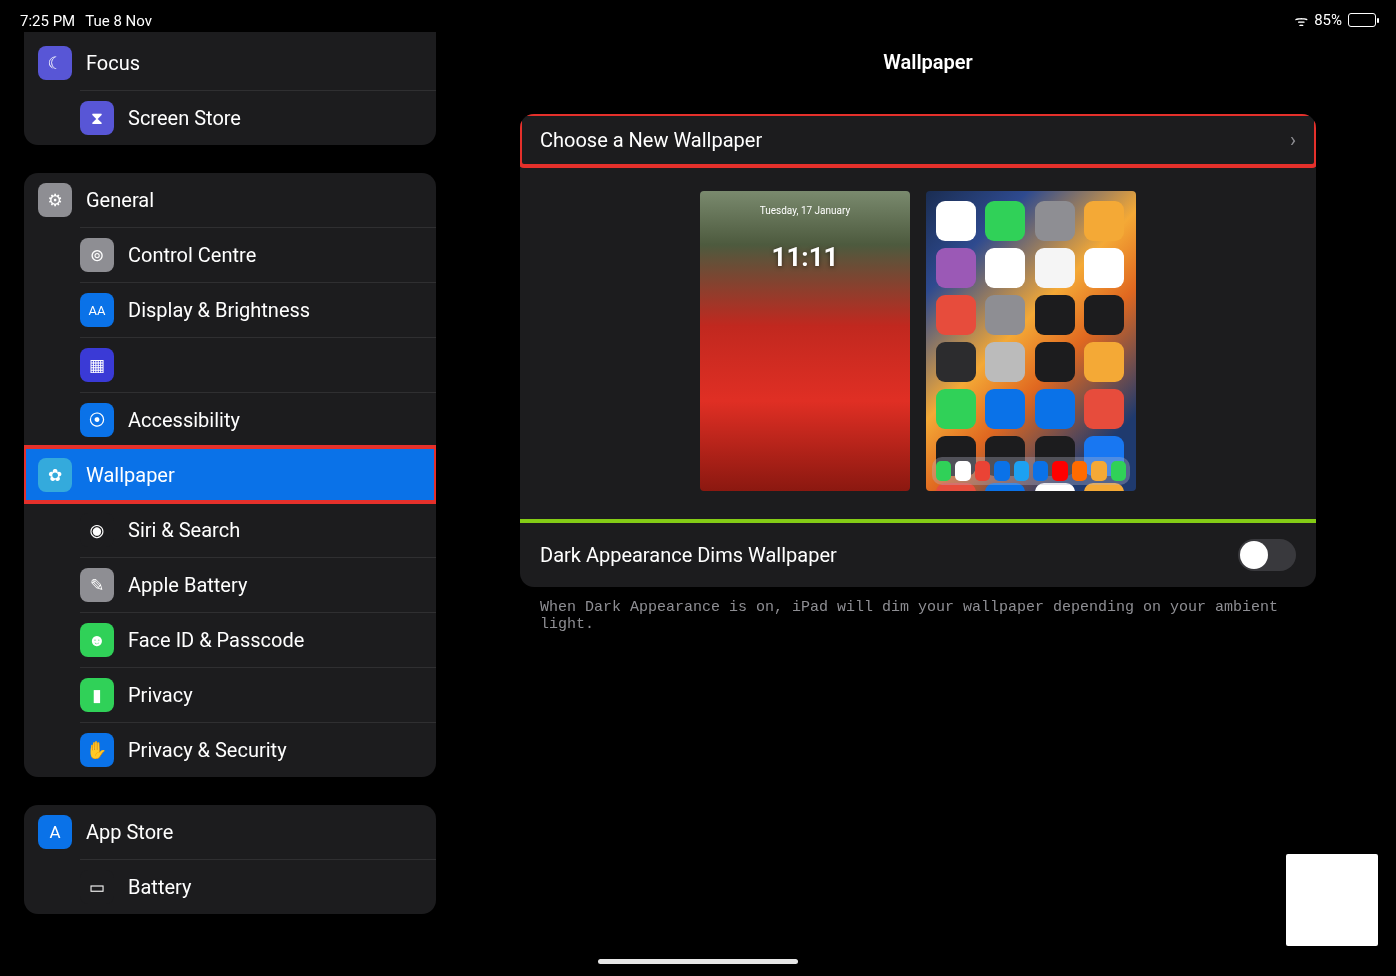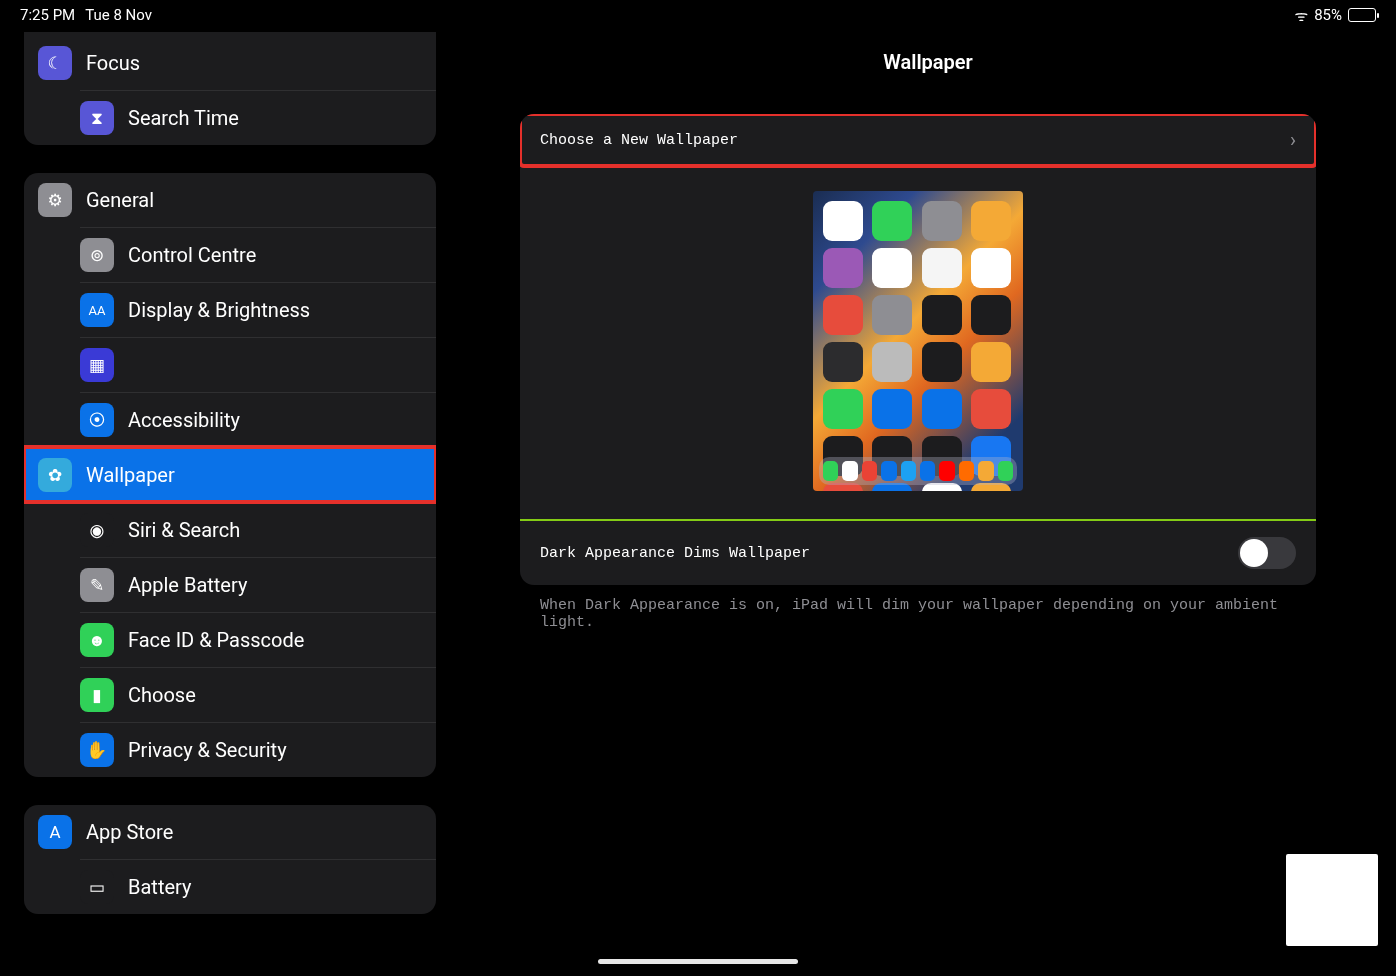--- a/index.html
+++ b/index.html
@@ -1,54 +1,54 @@
 <!DOCTYPE html>
 <html><head>
 <meta charset="utf-8">
 <style>
 * { margin:0; padding:0; box-sizing:border-box; font-family:-apple-system,BlinkMacSystemFont,"Segoe UI",Roboto,sans-serif; }
 body { width:1396px; height:976px; background:#000; color:#fff; overflow:hidden; position:relative; }
 
-.statusbar { position:absolute; top:0; left:0; right:0; height:30px; display:flex; justify-content:space-between; align-items:center; padding:0 20px; font-size:15px; color:#fff; z-index:100; }
+.statusbar { position:absolute; top:0; left:0; right:0; height:30px; display:flex; justify-content:space-between; align-items:flex-end; padding:0 20px; font-size:15px; color:#fff; z-index:100; }
 .status-left { display:flex; gap:10px; }
 .status-right { display:flex; align-items:center; gap:6px; }
 
 .layout { display:flex; height:100%; padding-top:0; }
 
 .sidebar { width:460px; background:#000; padding-top:32px; overflow:hidden; }
 .sidebar-title { font-size:24px; font-weight:600; text-align:center; padding:18px 0 22px; background:#1c1c1e; }
 .group { background:#1c1c1e; margin:0 24px 28px; border-radius:14px; overflow:hidden; }
 .group.top { border-top-left-radius:0; border-top-right-radius:0; margin-top:0; padding-top:4px; }
 .row { display:flex; align-items:center; padding:10px 14px; cursor:pointer; }
 .row + .row { border-top:1px solid #2f2f31; margin-left:56px; padding-left:0; }
 .row.active { background:#0a72e8; border-radius:0; margin-left:0; padding-left:14px; }
 .highlight-sidebar { outline:4px solid #e5302b; outline-offset:-2px; border-radius:4px; }
 .icon-box { width:34px; height:34px; border-radius:8px; display:flex; align-items:center; justify-content:center; font-size:17px; margin-right:14px; flex-shrink:0; color:#fff; }
 .row-label { font-size:20px; color:#fff; }
 
 .main { flex:1; background:#000; padding-top:32px; display:flex; flex-direction:column; }
 .main-title { font-size:20px; font-weight:600; text-align:center; padding:18px 0 40px; }
 .card { background:#1c1c1e; margin:0 80px 0 60px; border-radius:14px; overflow:hidden; }
 .card-row { display:flex; align-items:center; justify-content:space-between; padding:14px 20px; cursor:pointer; position:relative; }
-.card-row-label { font-size:15px; color:#fff;font-family:Liberation Mono, monospace; }
+.card-row-label { font-size:20px; color:#fff; }
 .chev { color:#8e8e93; font-size:20px; }
 .highlight-main { outline:4px solid #e5302b; outline-offset:-2px; border-radius:4px; }
 
 .previews { display:flex; gap:16px; justify-content:center; padding:24px 20px 28px; border-top:1px solid #2f2f31; }
 .preview { width:210px; height:300px; border-radius:4px; overflow:hidden; position:relative; }
 .lock-prev { background:linear-gradient(180deg,#7a8a6e 0%,#4d5a3e 18%,#c1281f 45%,#e02f24 70%,#8b1810 100%); display:flex; flex-direction:column; align-items:center; }
 .lock-time { color:#fff; font-size:26px; font-weight:700; margin-top:26px; text-shadow:0 1px 4px rgba(0,0,0,.5); }
 .lock-date { color:#fff; font-size:10px; margin-top:-2px; }
 .home-prev { background:linear-gradient(135deg,#1a2d52 0%,#2e4a8f 20%,#f4a936 45%,#e06820 60%,#1f3a6e 85%); }
 .igrid { display:grid; grid-template-columns:repeat(4,1fr); gap:7px; padding:10px; }
 .app { width:40px; height:40px; border-radius:9px; }
 .dock { position:absolute; bottom:6px; left:6px; right:6px; height:28px; background:rgba(180,180,200,.35); border-radius:10px; display:flex; gap:4px; padding:4px; justify-content:center; align-items:center; }
 .dapp { width:20px; height:20px; border-radius:5px; }
 
-.toggle-row { display:flex; align-items:center; justify-content:space-between; padding:16px 20px; border-top:2px solid #84cc16; }
+.toggle-row { display:flex; align-items:center; justify-content:space-between; padding:16px 20px; border-top:4px solid #84cc16; }
 .toggle { width:58px; height:32px; background:#39393d; border-radius:16px; position:relative; cursor:pointer; }
 .toggle-knob { width:28px; height:28px; background:#fff; border-radius:50%; position:absolute; top:2px; left:2px; }
 
 .footer-note { color:#8e8e93; font-size:15px; margin:12px 100px 0 80px;font-family:Liberation Mono, monospace; }
 
 .battery-icon { width:28px; height:14px; border:1.5px solid #fff; border-radius:3px; position:relative; }
 .battery-icon::after { content:''; position:absolute; right:-4px; top:4px; width:2px; height:5px; background:#fff; border-radius:1px; }
 .battery-fill { height:100%; width:64%; background:#fff; border-radius:1px; }
 
 .home-ind { position:absolute; bottom:12px; left:50%; transform:translateX(-50%); width:200px; height:5px; background:#fff; border-radius:3px; opacity:.9; }
@@ -73,21 +73,21 @@
 
 <div class="layout">
   <div class="sidebar">
     <div class="group top" id="g1">
         <div class="row">
           <div class="icon-box" style="background: rgb(88, 86, 214); font-size: 17px;">☾</div>
           <span class="row-label">Focus</span>
         </div>
         <div class="row">
           <div class="icon-box" style="background: rgb(88, 86, 214); font-size: 17px;">⧗</div>
-          <span class="row-label">Search Time</span>
+          <span class="row-label">Screen Store</span>
         </div>
       </div>
     <div class="group" id="g2">
         <div class="row">
           <div class="icon-box" style="background: rgb(142, 142, 147); font-size: 17px;">⚙</div>
           <span class="row-label">General</span>
         </div>
         <div class="row">
           <div class="icon-box" style="background: rgb(142, 142, 147); font-size: 17px;">⊚</div>
           <span class="row-label">Control Centre</span>
@@ -114,21 +114,21 @@
         <div class="row">
           <div class="icon-box" style="background: rgb(142, 142, 147); font-size: 17px;">✎</div>
           <span class="row-label">Apple Battery</span>
         </div>
         <div class="row">
           <div class="icon-box" style="background: rgb(48, 209, 88); font-size: 17px;">☻</div>
           <span class="row-label">Face ID &amp; Passcode</span>
         </div>
         <div class="row">
           <div class="icon-box" style="background: rgb(48, 209, 88); font-size: 17px;">▮</div>
-          <span class="row-label">Choose</span>
+          <span class="row-label">Privacy</span>
         </div>
         <div class="row">
           <div class="icon-box" style="background: rgb(10, 114, 232); font-size: 17px;">✋</div>
           <span class="row-label">Privacy &amp; Security</span>
         </div>
       </div>
     <div class="group" id="g3">
         <div class="row">
           <div class="icon-box" style="background: rgb(10, 114, 232); font-size: 17px;">A</div>
           <span class="row-label">App Store</span>
@@ -143,20 +143,24 @@
   <div class="main">
     <div class="main-title">Wallpaper</div>
 
     <div class="card">
       <div class="card-row highlight-main">
         <span class="card-row-label">Choose a New Wallpaper</span>
         <span class="chev">›</span>
       </div>
 
       <div class="previews">
+        <div class="preview lock-prev">
+          <div class="lock-date" style="margin-top:14px;">Tuesday, 17 January</div>
+          <div class="lock-time">11:11</div>
+        </div>
         <div class="preview home-prev">
           <div class="igrid" id="igrid">
               <div class="app" style="background: rgb(255, 255, 255);"></div>
               <div class="app" style="background: rgb(48, 209, 88);"></div>
               <div class="app" style="background: rgb(142, 142, 147);"></div>
               <div class="app" style="background: rgb(244, 169, 54);"></div>
               <div class="app" style="background: rgb(155, 89, 182);"></div>
               <div class="app" style="background: rgb(255, 255, 255);"></div>
               <div class="app" style="background: rgb(245, 245, 245);"></div>
               <div class="app" style="background: rgb(255, 255, 255);"></div>

